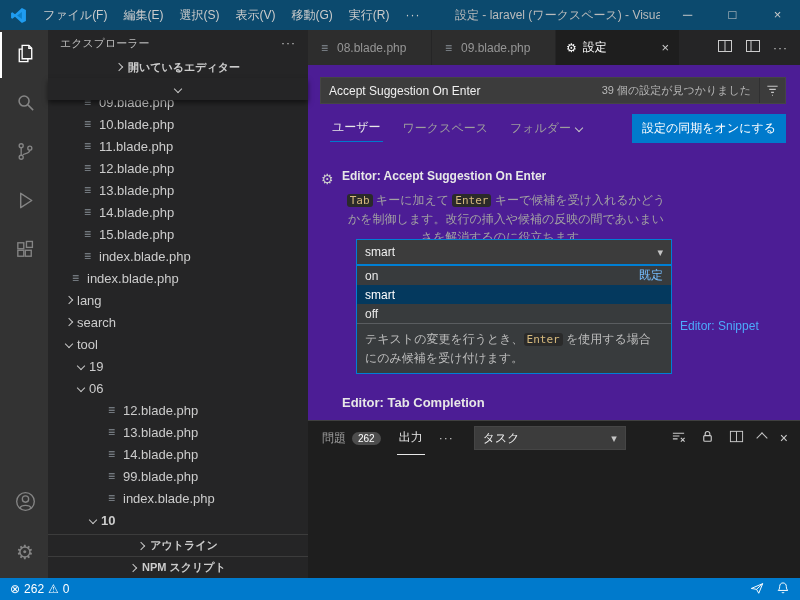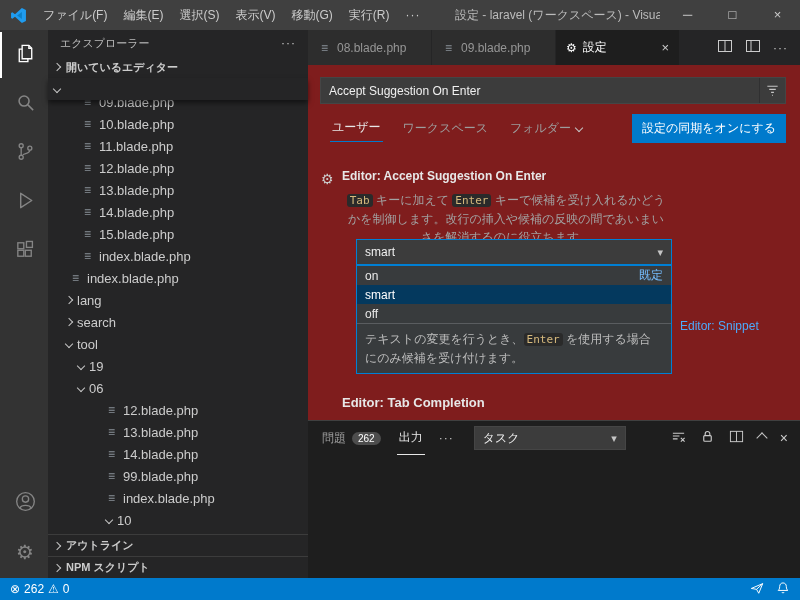--- a/index.html
+++ b/index.html
@@ -1,21 +1,21 @@
 <!DOCTYPE html>
 <html><head>
 <meta charset="utf-8">
 <style>
   *{margin:0;padding:0;box-sizing:border-box;}
   html,body{width:800px;height:600px;}
   body{font-family:"Liberation Sans","DejaVu Sans",sans-serif;font-size:12px;color:#cccccc;background:#1e1e1e;overflow:hidden;}
   .app{position:relative;width:800px;height:600px;display:flex;flex-direction:column;background:#1e1e1e;}
 
   
-  .titlebar{height:30px;background:#404040;display:flex;align-items:center;flex:none;position:relative;}
+  .titlebar{height:30px;background:#0c4a6e;display:flex;align-items:center;flex:none;position:relative;}
   .logo{width:17px;height:17px;margin:0 8px 0 10px;display:flex;flex:none;}
   .menus{display:flex;align-items:center;height:100%;}
   .menu{padding:0 8px;line-height:30px;color:#cccccc;white-space:nowrap;}
   .win-title{position:absolute;left:455px;width:205px;color:#bbbbbb;white-space:nowrap;overflow:hidden;line-height:30px;}
   .win-controls{margin-left:auto;display:flex;height:100%;}
   .wbtn{width:45px;text-align:center;line-height:30px;font-size:13px;color:#cccccc;}
 
   .body-row{flex:1;display:flex;min-height:0;}
 
   
@@ -23,21 +23,21 @@
   .act-item{height:46px;display:flex;align-items:center;justify-content:center;color:#858585;border-left:2px solid transparent;margin-bottom:3px;}
   .act-item.active{color:#ffffff;border-left-color:#ffffff;}
   .act-item svg{width:23px;height:23px;}
   .act-bottom{margin-top:auto;}
   .gear-glyph{font-size:20px;line-height:1;font-family:"DejaVu Sans",sans-serif;}
 
   
   .sidebar{width:260px;background:#252526;display:flex;flex-direction:column;flex:none;min-height:0;}
   .sb-header{height:26px;display:flex;align-items:center;padding:3px 12px;color:#bbbbbb;font-size:11px;flex:none;}
   .sb-header .more{margin-left:auto;color:#cccccc;font-size:12px;letter-spacing:1px;}
-  .sb-section{height:22px;display:flex;align-items:center;gap:6px;padding:0 6px;font-weight:bold;font-size:11px;color:#cccccc;flex:none;}
+  .sb-section{height:22px;display:flex;align-items:center;gap:6px;padding:0 6px;font-weight:bold;font-size:11px;color:#cccccc;flex:none;justify-content:center;}
   .sb-section.workspace{position:relative;z-index:3;background:#252526;box-shadow:0 3px 5px rgba(0,0,0,0.5);}
   .sb-section.bottomsec{border-top:1px solid #3c3c3c;}
   .chev{width:6px;height:6px;border-right:1.4px solid #c5c5c5;border-bottom:1.4px solid #c5c5c5;display:inline-block;flex:none;}
   .chev.right{transform:rotate(-45deg);}
   .chev.down{transform:rotate(45deg);}
   .chev.up{transform:rotate(-135deg);}
   .tree{flex:1;overflow:hidden;min-height:0;position:relative;z-index:1;}
   .tree-row{height:22px;display:flex;align-items:center;gap:5px;color:#cccccc;font-size:13px;white-space:nowrap;}
   .tree-row.clipped{margin-top:-9px;}
   .file-ic{color:#8a9199;font-size:12px;width:13px;text-align:center;flex:none;}
@@ -45,21 +45,21 @@
   
   .main{flex:1;display:flex;flex-direction:column;min-width:0;background:#1e1e1e;}
   .tabbar{height:35px;background:#252526;display:flex;align-items:stretch;flex:none;}
   .tab{display:flex;align-items:center;gap:6px;padding:0 10px;background:#2d2d2d;color:#969696;border-right:1px solid #252526;min-width:124px;}
   .tab.active{background:#1e1e1e;color:#ffffff;}
   .tclose{margin-left:auto;font-size:13px;color:#cccccc;}
   .tab-actions{margin-left:auto;display:flex;align-items:center;gap:12px;padding:0 12px;color:#cccccc;}
   .tab-actions svg{width:16px;height:16px;}
   .moretxt{letter-spacing:1px;color:#cccccc;}
 
-  .settings{flex:1;position:relative;min-height:0;background:#7f1d1d;}
+  .settings{flex:1;position:relative;min-height:0;background:#4c1d95;}
   .search{position:absolute;left:12px;right:14px;top:12px;height:27px;background:#3c3c3c;border:1px solid #454545;display:flex;align-items:center;padding:0 0 0 8px;}
   .search-input{flex:1;background:transparent;border:none;outline:none;color:#f0f0f0;font-family:inherit;font-size:12px;min-width:0;}
   .search-count{color:#b8b8b8;font-size:11px;white-space:nowrap;padding:0 8px;}
   .filterbox{width:26px;align-self:stretch;display:flex;align-items:center;justify-content:center;border-left:1px solid #303031;color:#c5c5c5;}
   .filterbox svg{width:15px;height:15px;}
   .scope-row{position:absolute;left:22px;right:14px;top:48px;height:30px;display:flex;align-items:center;}
   .scope{margin-right:18px;padding:5px 2px;color:#9d9d9d;display:flex;align-items:center;gap:5px;white-space:nowrap;}
   .scope.active{color:#e7e7e7;border-bottom:1px solid #007acc;}
   .sync-btn{margin-left:auto;background:#007acc;color:#ffffff;border:none;padding:6px 10px;font-size:12px;font-family:inherit;white-space:nowrap;}
   .setting-gear{position:absolute;left:13px;top:106px;color:#cccccc;font-size:14px;font-family:"DejaVu Sans",sans-serif;}
@@ -256,21 +256,21 @@
             <span class="tree-label">14.blade.php</span>
           </div>
           <div class="tree-row" style="padding-left: 57px;">
             <span class="file-ic">≡</span>
             <span class="tree-label">99.blade.php</span>
           </div>
           <div class="tree-row" style="padding-left: 57px;">
             <span class="file-ic">≡</span>
             <span class="tree-label">index.blade.php</span>
           </div>
-          <div class="tree-row" style="padding-left: 58px;">
+          <div class="tree-row" style="padding-left: 42px; font-weight: bold;">
             <span class="chev down"></span>
             <span class="tree-label">10</span>
           </div>
         </div>
       <div class="sb-section bottomsec">
         <span class="chev right"></span>
         <span>アウトライン</span>
       </div>
       <div class="sb-section bottomsec">
         <span class="chev right"></span>
@@ -303,20 +303,21 @@
                 <rect x="1.5" y="2.5" width="13" height="11"></rect>
                 <path d="M6 2.5v11"></path>
               </svg></span>
           <span class="moretxt">···</span>
         </div>
       </div>
 
       <div class="settings">
         <div class="search">
           <input class="search-input" value="Accept Suggestion On Enter" style="">
+          <span class="search-count">39 個の設定が見つかりました</span>
           <span class="filterbox">
               <svg viewBox="0 0 16 16" fill="none" stroke="currentColor" stroke-width="1.2">
                 <path d="M2.5 3.5h11M4.5 6.8h7M6.5 10h3M7.5 13h1"></path>
               </svg>
             </span>
         </div>
         <div class="scope-row">
           <span class="scope active">
             <span>ユーザー</span>
           </span>

